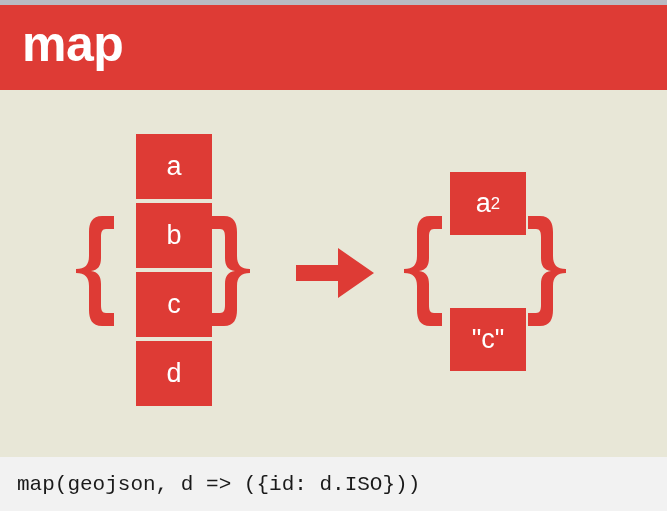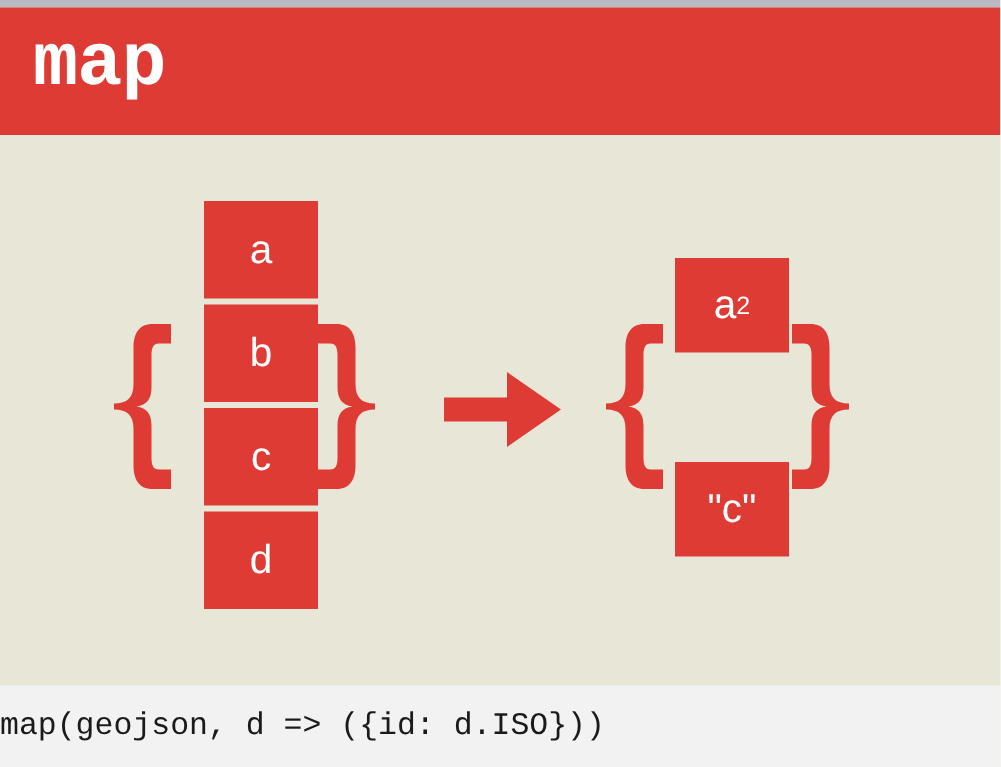--- a/index.html
+++ b/index.html
@@ -24,21 +24,20 @@
     width: 667px;
     height: 5px;
     background: #B9BAC2;
   }
   #header-bar {
     position: absolute;
     left: 0; top: 5px;
     width: 667px;
     height: 85px;
     background: #DE3B35;
-    font-family: Liberation Mono, monospace;
   }
   #header-title {
     position: absolute;
     left: 22px;
     top: 14px;
     font-size: 50px;
     font-weight: bold;
     color: #FFFFFF;
     line-height: 1;
     letter-spacing: -0.5px;
@@ -105,20 +104,21 @@
   #code-bar {
     position: absolute;
     left: 0; top: 457px;
     width: 667px;
     height: 54px;
     background: #F2F2F2;
     display: flex;
     align-items: center;
   }
   #code-text {
+    padding-left: 17px;
     font-family: "Liberation Mono", monospace;
     font-size: 21px;
     color: #1A1A1A;
     white-space: pre;
   }
 </style>
 </head>
 <body>
 
 <div id="slide">

